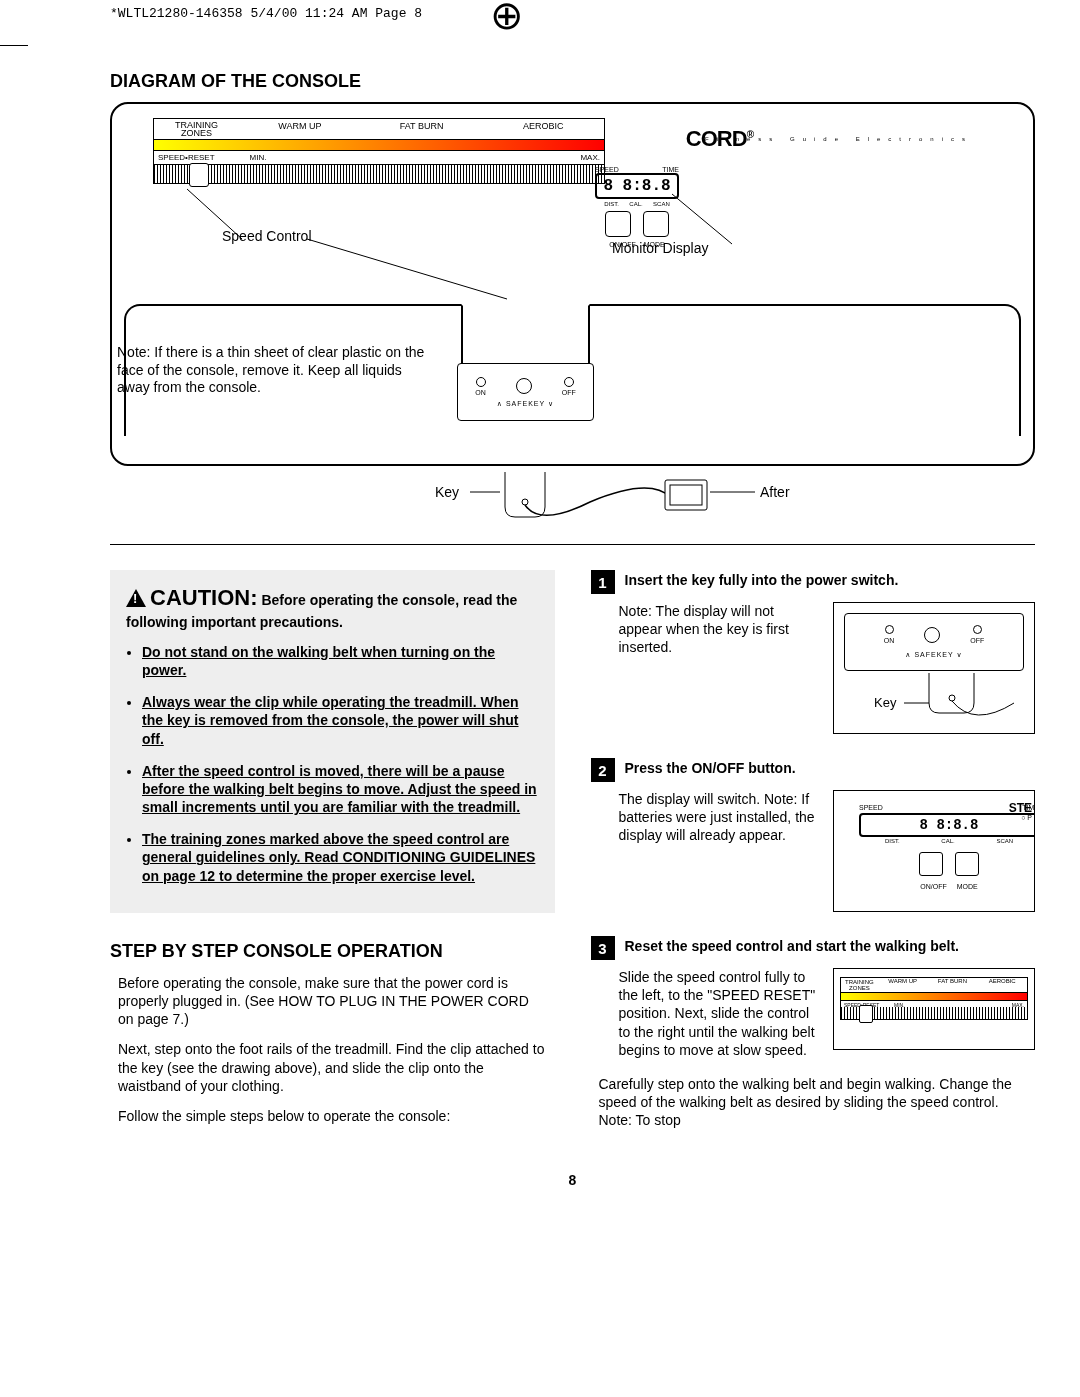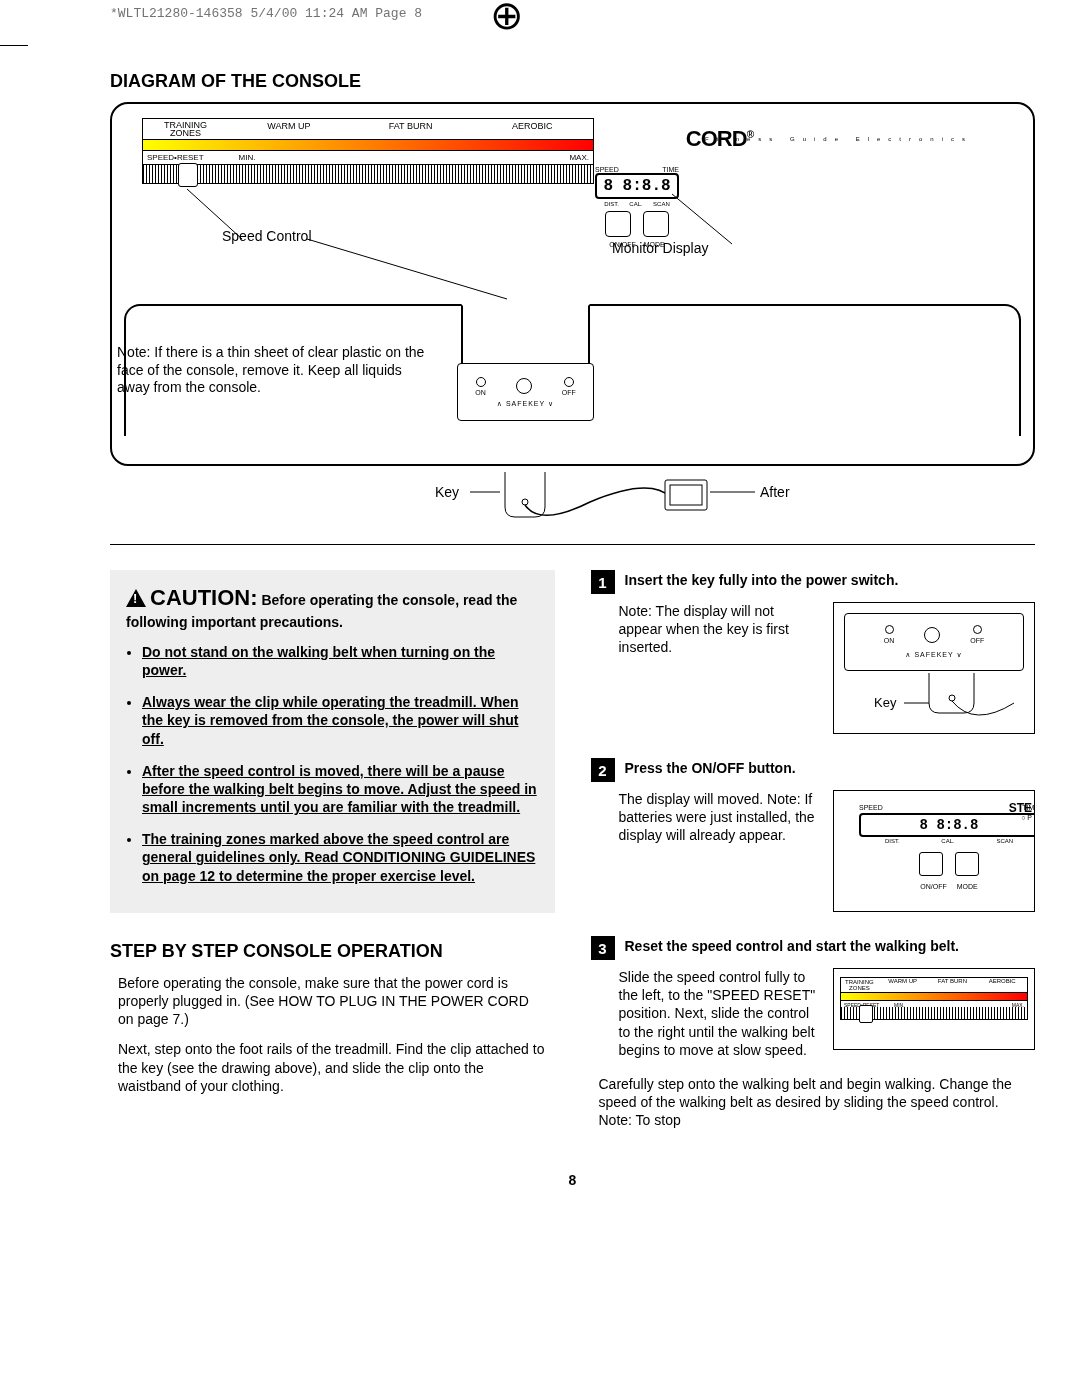--- a/index.html
+++ b/index.html
@@ -24,21 +24,21 @@
   .reg-target {
     position:absolute;
     top:0; left:490px;
     font-size:40px;
     line-height:30px;
     color:#000;
   }
   .slug {
     font-family: "Courier New", monospace;
     font-size: 13px;
-    color:#737373;
+    color:#000000;
     padding: 6px 0 30px 0;
   }
   h2.section {
     font-size: 18px;
     font-weight: bold;
     margin: 20px 0 10px 0;
   }
   .console-box {
     border:2px solid #000;
     border-radius:18px;
@@ -166,21 +166,21 @@
 
 <div class="page">
   <div class="header-line"></div>
   <div class="reg-target">⊕</div>
 
   <div class="slug">*WLTL21280-146358  5/4/00 11:24 AM  Page 8</div>
 
   <h2 class="section">DIAGRAM OF THE CONSOLE</h2>
 
   <div class="console-box">
-    <div style="position:absolute; left:30px; top:14px;">
+    <div style="position:absolute; left:41px; top:14px;">
       <div class="zones-bar">
         <div class="zones-row1">
           <div class="tz" style="white-space:pre-line;">TRAINING
 ZONES</div>
           <div>WARM UP</div>
           <div>FAT BURN</div>
           <div>AEROBIC</div>
         </div>
         <div class="zones-grad"></div>
         <div class="zones-row3">
@@ -267,20 +267,21 @@
           <li>Do not stand on the walking belt when turning on the power.</li>
           <li>Always wear the clip while operating the treadmill. When the key is removed from the console, the power will shut off.</li>
           <li>After the speed control is moved, there will be a pause before the walking belt begins to move. Adjust the speed in small increments until you are familiar with the treadmill.</li>
           <li>The training zones marked above the speed control are general guidelines only. Read CONDITIONING GUIDELINES on page 12 to determine the proper exercise level.</li>
         </ul>
       </div>
 
       <h2 class="section" style="margin-top:28px;">STEP BY STEP CONSOLE OPERATION</h2>
       <div class="para">Before operating the console, make sure that the power cord is properly plugged in. (See HOW TO PLUG IN THE POWER CORD on page 7.)</div>
       <div class="para">Next, step onto the foot rails of the treadmill. Find the clip attached to the key (see the drawing above), and slide the clip onto the waistband of your clothing.</div>
+      <div class="para">Follow the simple steps below to operate the console:</div>
     </div>
 
     <div class="col">
 
       <div class="step">
         <div class="step-head">
           <div class="step-num">1</div>
           <div class="step-title">Insert the key fully into the power switch.</div>
         </div>
         <div class="step-body">
@@ -304,21 +305,21 @@
           </div>
         </div>
       </div>
 
       <div class="step">
         <div class="step-head">
           <div class="step-num">2</div>
           <div class="step-title">Press the ON/OFF button.</div>
         </div>
         <div class="step-body">
-          <div class="txt">The display will moved. Note: If batteries were just installed, the display will already appear.</div>
+          <div class="txt">The display will switch. Note: If batteries were just installed, the display will already appear.</div>
           <div class="mini-fig h2">
             <div style="position:absolute;left:20px;top:12px;right:-10px;">
               <div style="display:flex;justify-content:space-between;font-size:7px;padding:0 5px;">
                 <span>SPEED</span>
                   <span>TIME</span>
               </div>
               <div style="border:2px solid #000;border-radius:4px;height:20px;margin:1px 5px;font-family:Courier New;font-weight:bold;font-size:14px;display:flex;align-items:center;justify-content:center;">8 8:8.8</div>
               <div style="display:flex;justify-content:space-around;font-size:6px;padding:0 10px;">
                 <span>DIST.</span>
                   <span>CAL.</span>

